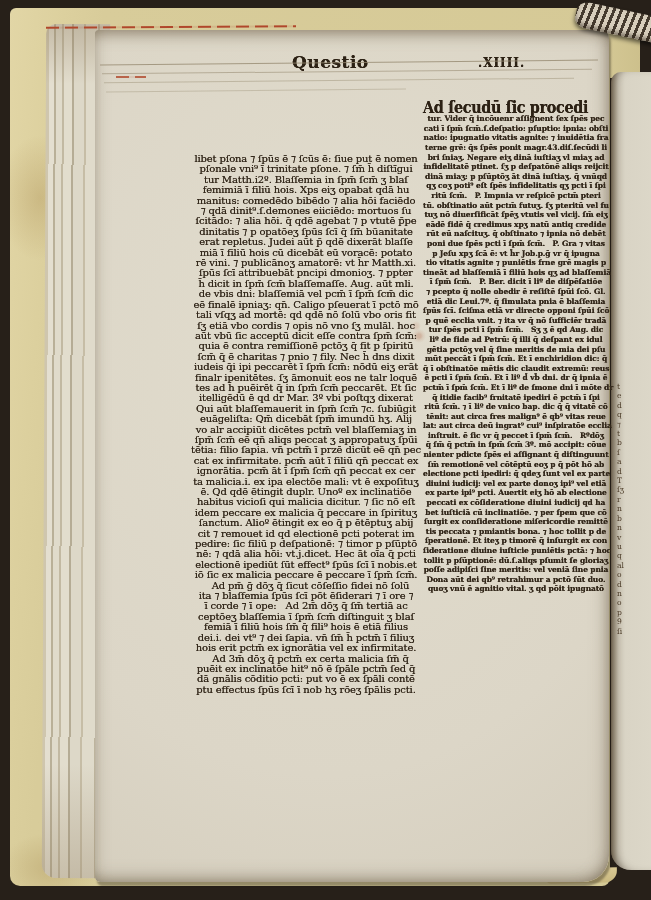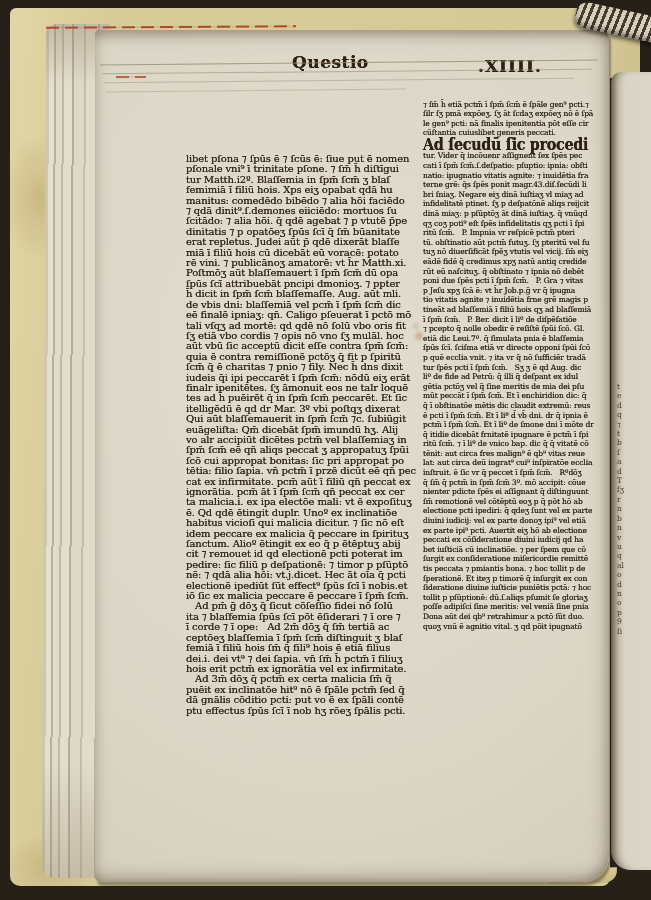--- a/index.html
+++ b/index.html
@@ -29,21 +29,21 @@
     border-radius:3px 8px 26px 5px;
     background:
       radial-gradient(circle at 324px 306px, rgba(173,94,62,.30) 0 2px, rgba(173,94,62,.12) 4px, transparent 7px),
       radial-gradient(circle at 321px 296px, rgba(190,120,90,.18) 0 2px, transparent 5px),
       radial-gradient(130% 95% at 45% 38%, #e1dccd 0%, #dcd6c7 52%, #d3ccbb 84%, #c8c0ad 100%);
     box-shadow:
       inset 0 16px 16px -13px rgba(120,106,82,.75),
       inset -11px 0 18px -11px rgba(88,72,52,.6),
       inset 0 -14px 18px -13px rgba(104,90,66,.65),
       inset 12px 0 16px -13px rgba(120,106,82,.45),
-      2px 4px 2px rgba(25,20,15,.35);}
+      2px 4px 2px rgba(25,20,15,.35); text-align: center;}
 
   
   .top-line{position:absolute;height:1px;z-index:4;background:rgba(150,138,112,.8);transform:rotate(-.55deg);}
   .tl1{left:100px;top:62px;width:498px;}
   .tl2{left:102px;top:71px;width:490px;opacity:.7;}
   .tl3{left:104px;top:80px;width:470px;opacity:.55;}
   .tl4{left:106px;top:90px;width:300px;opacity:.45;}
 
   
   .red-line{position:absolute;z-index:5;height:2px;
@@ -69,27 +69,27 @@
   .edge-letters .tl{white-space:pre;color:#4a3a26;}
 
   
   .corner-tan{position:absolute;left:545px;top:868px;width:72px;height:15px;z-index:2;
     background:linear-gradient(180deg,#d9c994,#c9b87f);border-radius:0 0 12px 6px;transform:rotate(-1.2deg);}
 
   
   .header-word{position:absolute;color:#2c2114;font-weight:bold;
     text-shadow:0 0 .4px #2c2114;}
   .running-title{left:197px;top:22px;font-size:17px;letter-spacing:.5px;}
-  .folio{left:383px;top:26px;font-size:17px;letter-spacing:1px;}
+  .folio{left:383px;top:26px;font-size:12px;letter-spacing:1px;}
 
   .col{position:absolute;color:#32271a;text-shadow:0 0 .35px rgba(50,39,26,.9);}
   .tl{white-space:pre;}
   .col-left{left:91px;top:77px;width:240px;font-size:10px;line-height:10.4px;letter-spacing:-.15px;margin-top:47px;}
   .col-right{left:328px;top:70px;width:186px;font-size:7.5px;line-height:9.3px;letter-spacing:-.1px;}
-  .col-right .rbody{line-height:9.6px;}
+  .col-right .rbody{line-height:9.6px;font-weight:bold;}
   .big-heading{font-size:17.5px;font-weight:bold;letter-spacing:-.4px;margin:3px 0 2px 0;
     transform:scaleX(.82);transform-origin:left center;white-space:pre;color:#2c2114;
     text-shadow:0 0 .4px #2c2114;}
 </style>
 </head>
 <body>
 
 <div class="scene">
   <div class="cover"></div>
   <div class="left-edges"></div>
@@ -137,39 +137,37 @@
         <div class="tl">pſonale vni⁹ ī trinitate pſone. ⁊ ſm̄ h̄ diſtīgui</div>
         <div class="tl">tur Matth.i2º. Blaſſemia in ſpm̄ ſcm̄ ʒ blaſ</div>
         <div class="tl">femimiā ī filiū hois. Xps eiʒ opabat qdā hu</div>
         <div class="tl">manitus: comedēdo bibēdo ⁊ alia hōi faciēdo</div>
         <div class="tl">⁊ qdā dinit⁹.ſ.demones eiiciēdo: mortuos ſu</div>
         <div class="tl">ſcitādo: ⁊ alia hōi. q̄ qdē agebat ⁊ p vtutē p̄pe</div>
         <div class="tl">dinitatis ⁊ p opatōeʒ ſpūs ſcī q̄ ſm̄ būanitate</div>
         <div class="tl">erat repletus. Judei aūt p̄ qdē dixerāt blaſſe</div>
         <div class="tl">miā ī filiū hois cū dicebāt eū voracē: potato</div>
         <div class="tl">rē vini. ⁊ publicānoʒ amatorē: vt h̄r Matth.xi.</div>
-        <div class="tl">Poſtmōʒ aūt blaſſemauert ī ſpm̄ ſcm̄ dū opa</div>
         <div class="tl">ſpūs ſcī attribuebāt pncipi dmonioʒ. ⁊ ppter</div>
         <div class="tl">h̄ dicit in ſpm̄ ſcm̄ blaſſemaſſe. Aug. aūt mli.</div>
         <div class="tl">de vbis dni: blaſſemiā vel pcm̄ ī ſpm̄ ſcm̄ dic</div>
         <div class="tl">eē finalē ipniaʒ: qn̄. Caligo pſeuerat ī pctō mō</div>
         <div class="tl">tali vſqʒ ad mortē: qd qdē nō ſolū vbo oris fit</div>
         <div class="tl">ſʒ etiā vbo cordis ⁊ opis nō vno ſʒ mulāl. hoc</div>
         <div class="tl">aūt vbū ſic acceptū dicit eſſe contra ſpm̄ ſcm̄:</div>
         <div class="tl">quia ē contra remiſſionē pctōʒ q̄ fit p ſpiritū</div>
         <div class="tl">ſcm̄ q̄ ē charitas ⁊ pnio ⁊ fily. Nec h̄ dns dixit</div>
         <div class="tl">iudeis q̄i ipi peccarēt ī ſpm̄ ſcm̄: nōdū eiʒ erāt</div>
         <div class="tl">finalr ipenitētes. ſʒ āmonuit eos ne talr loquē</div>
         <div class="tl">tes ad h̄ puēirēt q̄ in ſpm̄ ſcm̄ peccarēt. Et ſic</div>
         <div class="tl">itelligēdū ē qd dr Mar. 3º vbi poſtqʒ dixerat</div>
         <div class="tl">Qui aūt blaſſemauerit in ſpm̄ ſcm̄ ⁊c. ſubiūgit</div>
         <div class="tl">euāgeliſta: Qm̄ dicebāt ſpm̄ imundū hʒ. Alij</div>
         <div class="tl">vo alr accipiūt dicētes pctm̄ vel blaſſemiaʒ in</div>
         <div class="tl">ſpm̄ ſcm̄ eē qn̄ aliqs peccat ʒ appropatuʒ ſpūi</div>
-        <div class="tl">ſcō cui appropat bonitas: ſic pri appropat po</div>
         <div class="tl">tētia: filio ſapia. vn̄ pctm̄ ī przē dicūt eē qn̄ pec</div>
         <div class="tl">cat ex infirmitate. pcm̄ aūt ī filiū qn̄ peccat ex</div>
         <div class="tl">ignorātia. pcm̄ āt ī ſpm̄ ſcm̄ qn̄ peccat ex cer</div>
         <div class="tl">ta malicia.i. ex ipa electōe mali: vt ē expoſituʒ</div>
         <div class="tl">ē. Qd qdē ētingit duplr. Unoº ex inclinatiōe</div>
         <div class="tl">habitus vicioſi qui malicia dicitur. ⁊ ſic nō eſt</div>
         <div class="tl">idem peccare ex malicia q̄ peccare in ſpirituʒ</div>
         <div class="tl">ſanctum. Alioº ētingit ex eo q̄ p ētēptuʒ abij</div>
         <div class="tl">cit ⁊ remouet id qd electionē pcti poterat im</div>
         <div class="tl">pedire: ſic filiū p deſpationē: ⁊ timor p pſūptō</div>
@@ -183,58 +181,52 @@
         <div class="tl">femiā ī filiū hois ſm̄ q̄ fili⁹ hois ē etiā filius</div>
         <div class="tl">dei.i. dei vt⁹ ⁊ dei ſapia. vn̄ ſm̄ h̄ pctm̄ ī filiuʒ</div>
         <div class="tl">hois erit pctm̄ ex ignorātia vel ex infirmitate.</div>
         <div class="tl">   Ad 3m̄ dōʒ q̄ pctm̄ ex certa malicia ſm̄ q̄</div>
         <div class="tl">puēit ex inclinatōe hit⁹ nō ē ſpāle pctm̄ ſed q̄</div>
         <div class="tl">dā gnālis cōditio pcti: put vo ē ex ſpāli contē</div>
         <div class="tl">ptu effectus ſpūs ſcī ī nob hʒ rōeʒ ſpālis pcti.</div>
       </div>
 
     <div class="col col-right">
-      <div class="rintro">
-          <div class="tl">⁊ ſm̄ h̄ etiā pctm̄ ī ſpm̄ ſcm̄ ē ſpāle gen⁹ pcti.⁊</div>
-          <div class="tl">ſilr ſʒ pmā expōeʒ. ſʒ āt ſcdaʒ expōeʒ nō ē ſpā</div>
-          <div class="tl">le gen⁹ pcti: nā finalis ipenitentia pōt eſſe cir</div>
-          <div class="tl">cūſtantia cuiuslibet generis peccati.</div>
-        </div>
       <div class="big-heading">Ad ſecudū ſic procedi</div>
       <div class="rbody">
           <div class="tl">tur. Vider q̄ incōuenr aſſignent ſex ſpēs pec</div>
           <div class="tl">cati ī ſpm̄ ſcm̄.ſ.deſpatio: pſuptio: ipnia: obſti</div>
           <div class="tl">natio: ipugnatio vitatis agnite: ⁊ inuidētia fra</div>
           <div class="tl">terne grē: q̄s ſpēs ponit magr.43.diſ.ſecūdi li</div>
           <div class="tl">bri ſniaʒ. Negare eiʒ dinā iuſtiaʒ vl miaʒ ad</div>
           <div class="tl">infidelitatē ptinet. ſʒ p deſpatōnē aliqs reijcit</div>
           <div class="tl">dinā miaʒ: p pſūptōʒ āt dinā iuſtiaʒ. q̄ vnūqd</div>
           <div class="tl">qʒ coʒ poti⁹ eſt ſpēs infidelitatis qʒ pcti ī ſpi</div>
           <div class="tl">ritū ſcm̄.   P. Impnia vr reſpicē pctm̄ pteri</div>
           <div class="tl">tū. obſtinatio aūt pctm̄ futuʒ. ſʒ pteritū vel fu</div>
           <div class="tl">tuʒ nō diuerſificāt ſpēʒ vtutis vel vicij. ſm̄ eiʒ</div>
           <div class="tl">eādē fidē q̄ credimus xpʒ natū antiq credide</div>
           <div class="tl">rūt eū naſcituʒ. q̄ obſtinato ⁊ ipnia nō debēt</div>
           <div class="tl">poni due ſpēs pcti ī ſpm̄ ſcm̄.   P. Gra ⁊ vitas</div>
           <div class="tl">p Jeſu xpʒ ſcā ē: vt h̄r Job.p.ḡ vr q̄ ipugna</div>
-          <div class="tl">tio vitatis agnite ⁊ inuidētia frne grē magis p</div>
+          <div class="tl">tio vitatis agnite ⁊ puniētis frne grē magis p</div>
           <div class="tl">tineāt ad blaſſemiā ī filiū hois qʒ ad blaſſemiā</div>
           <div class="tl">ī ſpm̄ ſcm̄.   P. Ber. dicit ī liº de diſpēſatiōe</div>
           <div class="tl">⁊ pcepto q̄ nolle obedir ē reſiſtē ſpūi ſcō. Gl.</div>
           <div class="tl">etiā dic Leui.7º. q̄ ſimulata pnia ē blaſſemia</div>
           <div class="tl">ſpūs ſcī. ſciſma etiā vr directe opponi ſpūi ſcō</div>
           <div class="tl">p quē ecclia vnit. ⁊ ita vr q̄ nō ſufficiēr tradā</div>
           <div class="tl">tur ſpēs pcti ī ſpm̄ ſcm̄.   Sʒ ʒ ē qd Aug. dic</div>
           <div class="tl">liº de fide ad Petrū: q̄ illi q̄ deſpant ex idul</div>
           <div class="tl">gētia pctōʒ vel q̄ ſine meritis de mia dei pſu</div>
           <div class="tl">mūt peccāt ī ſpm̄ ſcm̄. Et ī enchiridion dic: q̄</div>
           <div class="tl">q̄ ī obſtinatōe mētis dic claudit extremū: reus</div>
           <div class="tl">ē pcti ī ſpm̄ ſcm̄. Et ī liº d̄ vb̄ dni. dr q̄ ipnia ē</div>
           <div class="tl">pctm̄ ī ſpm̄ ſcm̄. Et ī liº de ſmone dni ī mōte dr</div>
-          <div class="tl">q̄ itidie dicebāt frnitatē ipugnare ē pctm̄ ī ſpi</div>
+          <div class="tl">q̄ itidie facib⁹ frnitatē ipediri ē pctm̄ ī ſpi</div>
           <div class="tl">ritū ſcm̄. ⁊ ī liº de vnico bap. dic q̄ q̄ vitatē cō</div>
           <div class="tl">tēnit: aut circa fres malign⁹ ē qb⁹ vitas reue</div>
           <div class="tl">lat: aut circa deū ingrat⁹ cui⁹ inſpiratōe ecclia</div>
           <div class="tl">inſtruit. ē ſic vr q̄ peccet ī ſpm̄ ſcm̄.   Rºdōʒ</div>
           <div class="tl">q̄ ſm̄ q̄ pctm̄ in ſpm̄ ſcm̄ 3º. mō accipit: cōue</div>
           <div class="tl">nienter pdicte ſpēs ei aſſignant q̄ diſtinguunt</div>
           <div class="tl">ſm̄ remotionē vel cōtēptū eoʒ p q̄ pōt hō ab</div>
           <div class="tl">electione pcti ipediri: q̄ qdeʒ ſunt vel ex parte</div>
           <div class="tl">diuini iudicij: vel ex parte donoʒ ipi⁹ vel etiā</div>
           <div class="tl">ex parte ipi⁹ pcti. Auertit eiʒ hō ab electione</div>

